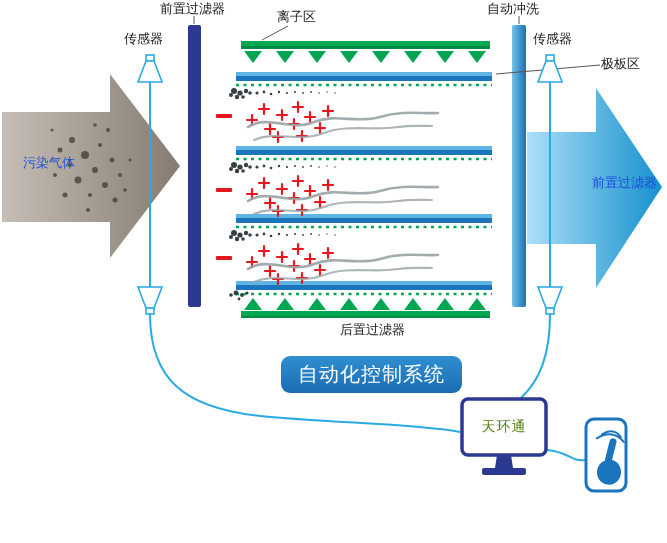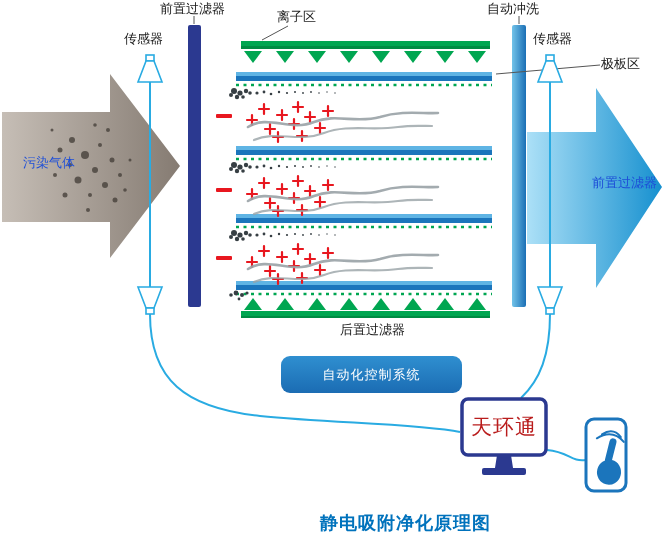--- a/index.html
+++ b/index.html
@@ -4,23 +4,23 @@
 <style>
   html,body{margin:0;padding:0;}
   body{width:667px;height:543px;position:relative;overflow:hidden;background:#ffffff;
        font-family:"Liberation Sans","DejaVu Sans",sans-serif;}
   #stage{position:absolute;left:0;top:0;width:663px;height:543px;padding-left:40px;}
   svg#diagram{position:absolute;left:0;top:0;z-index:1;}
   .lbl{position:absolute;z-index:3;font-size:13px;color:#1a1a1a;white-space:nowrap;line-height:1.1;}
   .lbl.white{color:#1d4ed8;}
   #control-box{position:absolute;z-index:3;left:281px;top:356px;width:181px;height:37px;
        background:linear-gradient(180deg,#2f8fd0,#1b6cb3);border-radius:9px;
-       display:flex;align-items:center;justify-content:center;color:#ffffff;font-size:13px;letter-spacing:1px;}
+       display:flex;align-items:center;justify-content:center;color:#ffffff;font-size:20px;letter-spacing:1px;}
   #monitor-label{position:absolute;z-index:3;left:462px;top:399px;width:84px;height:56px;
-       display:flex;align-items:center;justify-content:center;font-size:21px;color:#b91c1c;letter-spacing:1px;}
+       display:flex;align-items:center;justify-content:center;font-size:14px;color:#4d7c0f;letter-spacing:1px;}
   #main-title{position:absolute;z-index:3;left:320px;top:511px;font-size:18px;font-weight:bold;color:#0072BC;letter-spacing:1px;}
 </style>
 </head>
 <body>
 
 <div id="stage">
 
 <svg id="diagram" width="667" height="543" viewBox="0 0 667 543">
   <defs>
     <linearGradient id="gradGray" x1="0" y1="0" x2="1" y2="0">
@@ -213,15 +213,14 @@
 <div class="lbl white" style="left:23px;top:156px;">污染气体</div>
 <div class="lbl white" style="left:592px;top:176px;">前置过滤器</div>
 <div class="lbl" style="left:340px;top:323px;">后置过滤器</div>
 
 <div id="control-box">
   <span>自动化控制系统</span>
 </div>
 
 <div id="monitor-label">天环通</div>
 
-<div id="main-title">静电吸附净化原理图</div>
 
 </div>
 
 </body></html>

